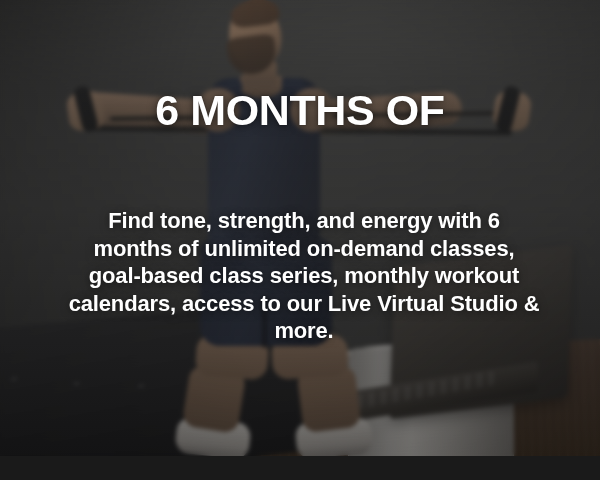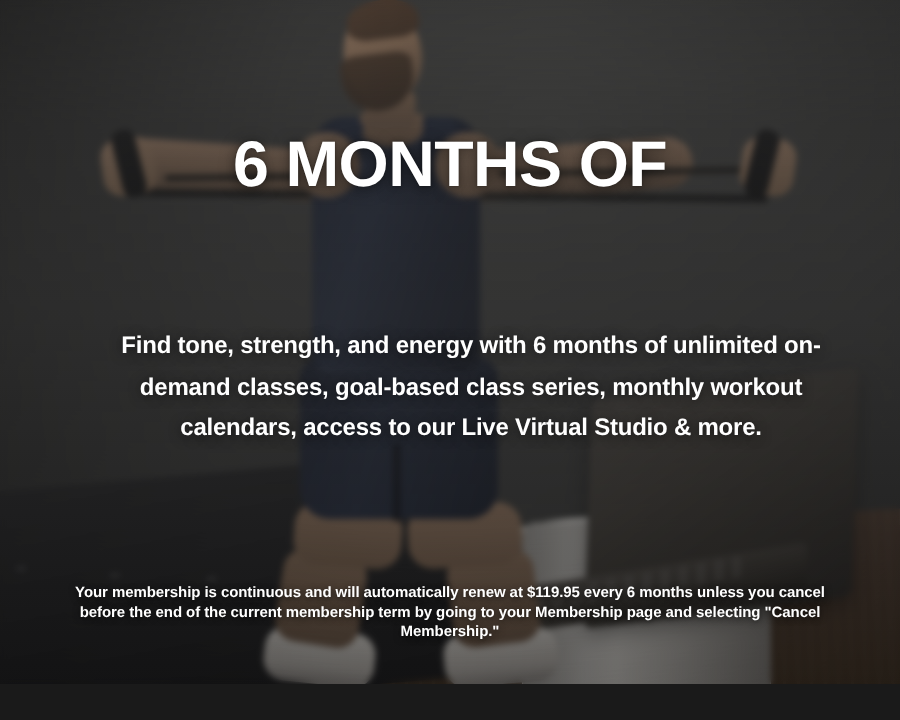--- a/index.html
+++ b/index.html
@@ -289,26 +289,26 @@
     line-height: 45px;
     font-weight: 700;
     letter-spacing: -0.4px;
     text-transform: uppercase;
     text-shadow: 0 1px 10px rgba(0,0,0,.55), 0 0 2px rgba(0,0,0,.35);
     padding: 0 8px;
   }
   .headline .hl-line { display: block; white-space: nowrap; }
 
   .subcopy {
-    margin: 14px;
+    margin: 4px;
     position: absolute;
     left: 50%; transform: translateX(-50%);
     top: 203px;
     width: 474px;
-    font-size: 16px;
+    font-size: 22px;
     line-height: 27.5px;
     font-weight: 700;
     letter-spacing: -0.15px;
     text-shadow: 0 1px 8px rgba(0,0,0,.55);
   }
 
   .fineprint {
     margin: 0;
     position: absolute;
     left: 50%; transform: translateX(-50%);
@@ -389,16 +389,15 @@
   </div>
 
   <div class="overlay">
 
     <h1 class="headline">
       <span class="hl-line">6 MONTHS OF</span>
     </h1>
 
     <p class="subcopy">Find tone, strength, and energy with 6 months of unlimited on-demand classes, goal-based class series, monthly workout calendars, access to our Live Virtual Studio &amp; more.</p>
 
-    <p class="fineprint">Your membership is continuous and will automatically renew at $119.95 every 6 months unless you cancel before the end of the current membership term by going to your Membership page and selecting "Cancel Membership."</p>
 
   </div>
 </div>
 
 </body></html>

